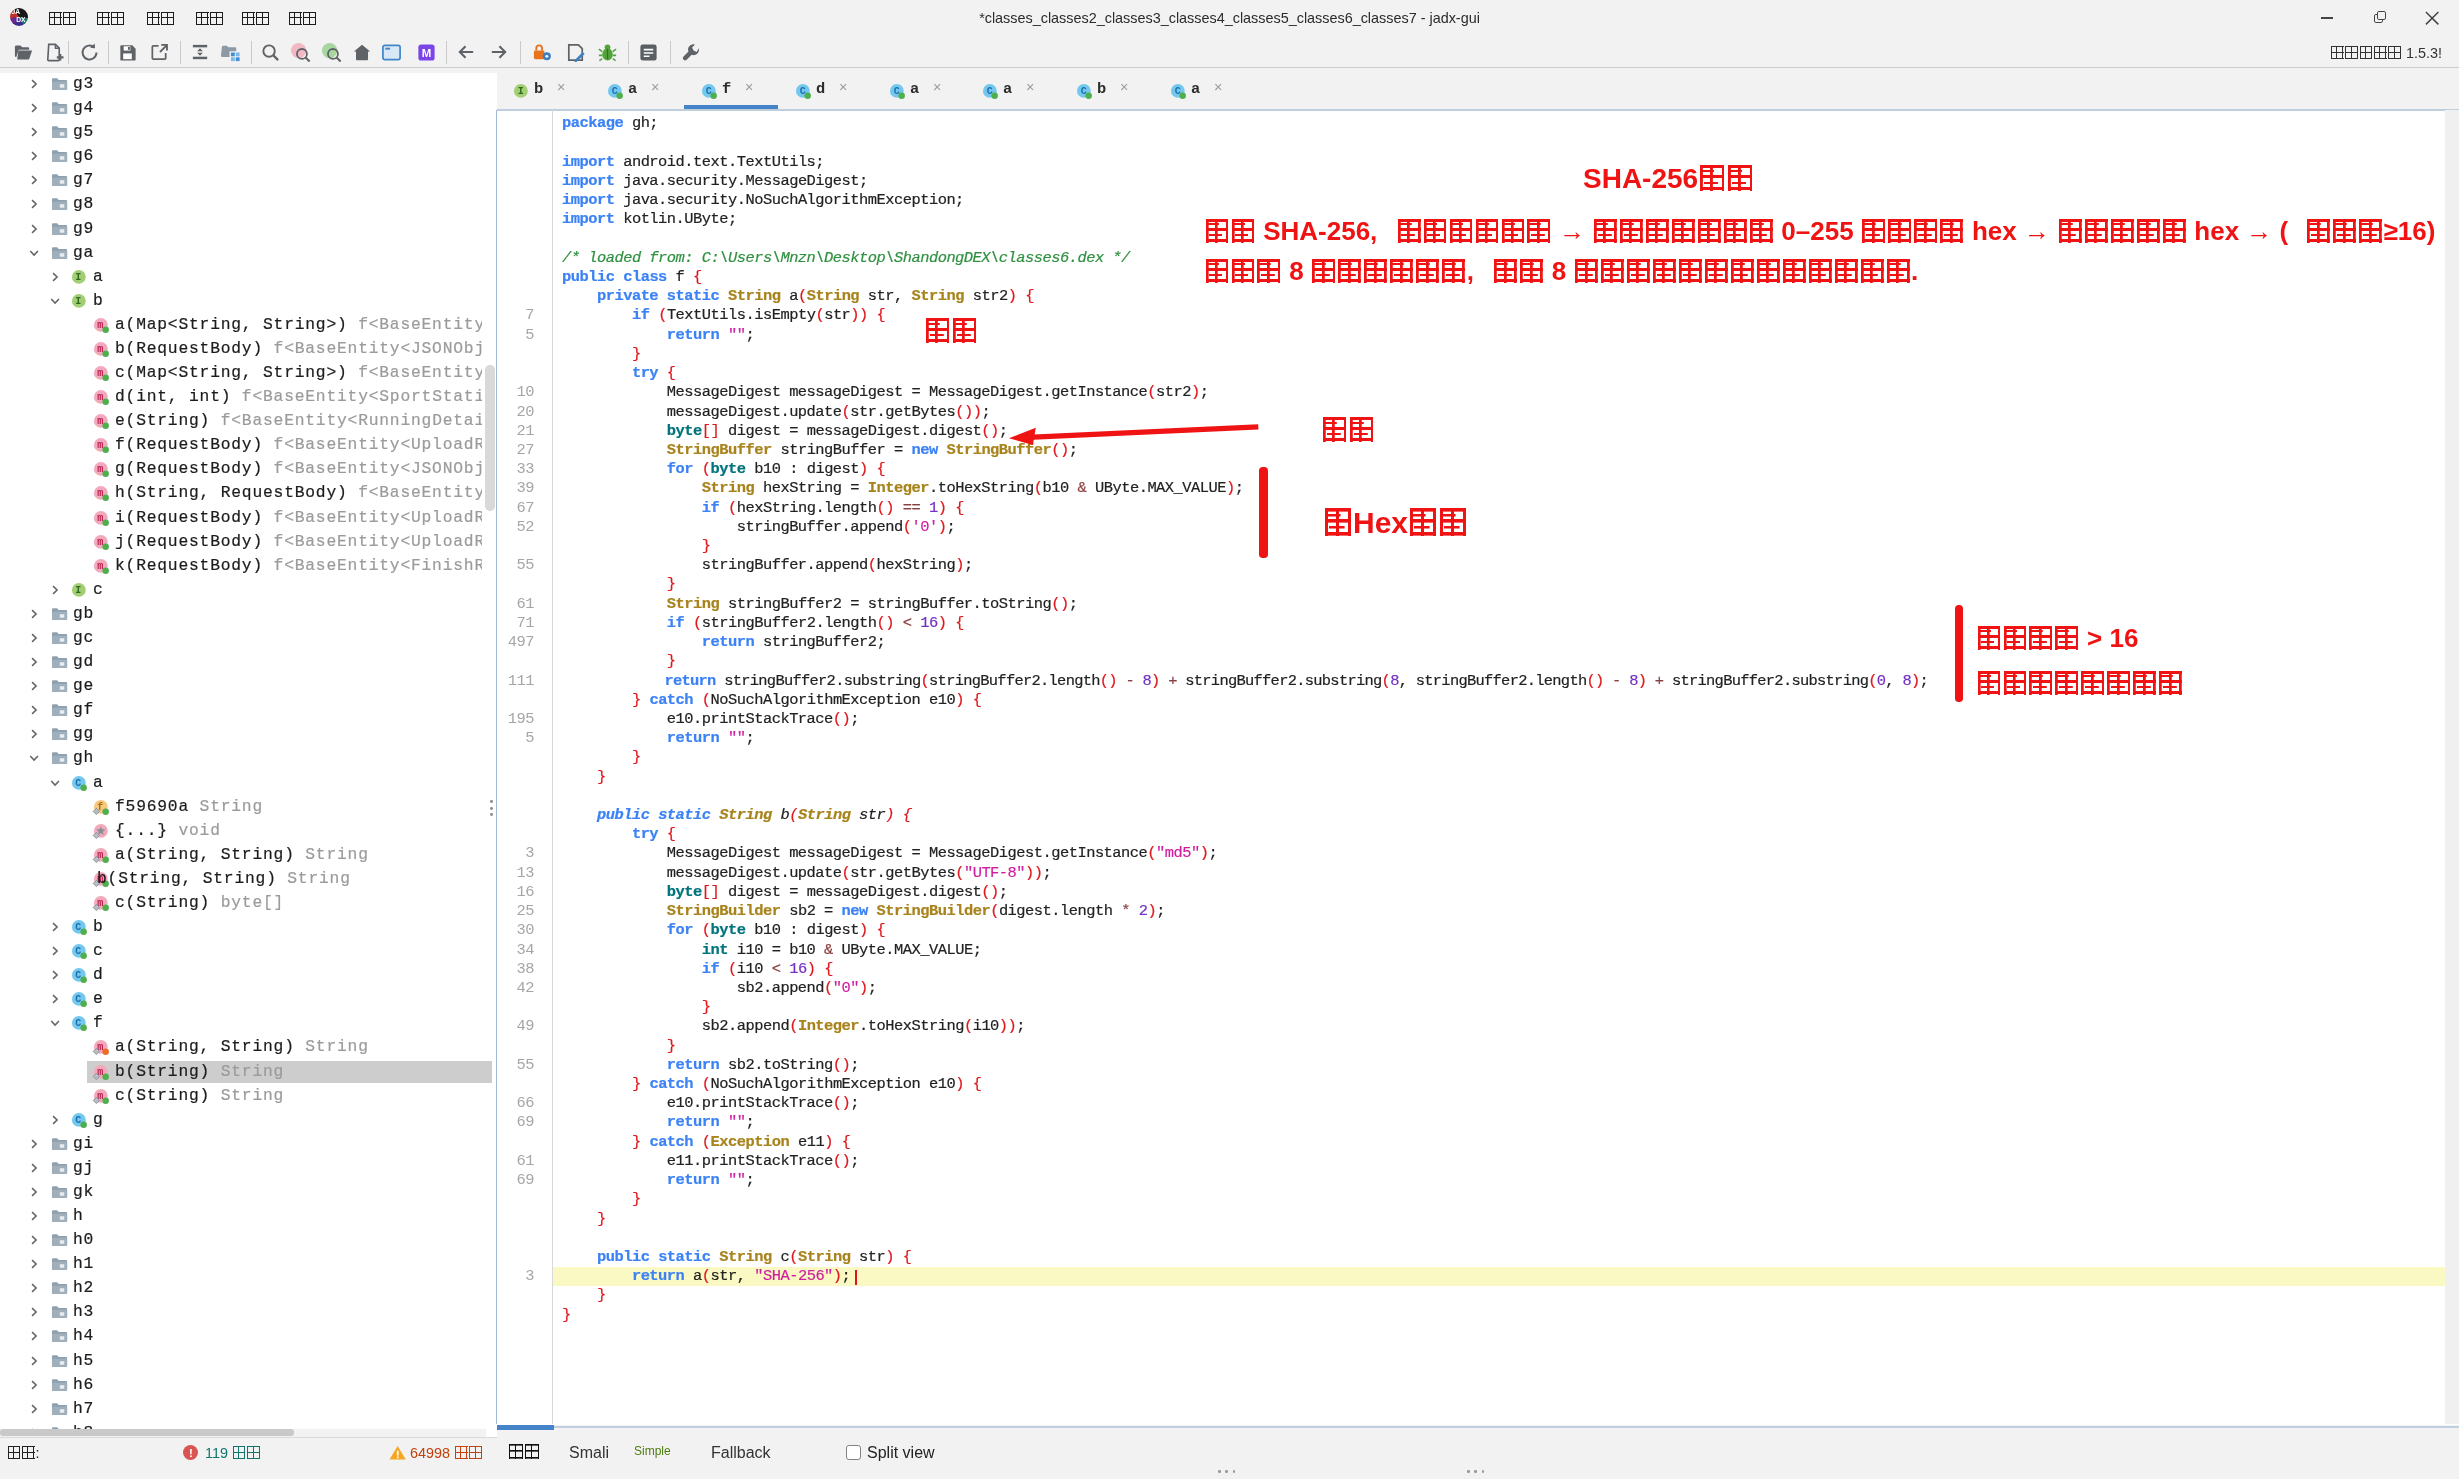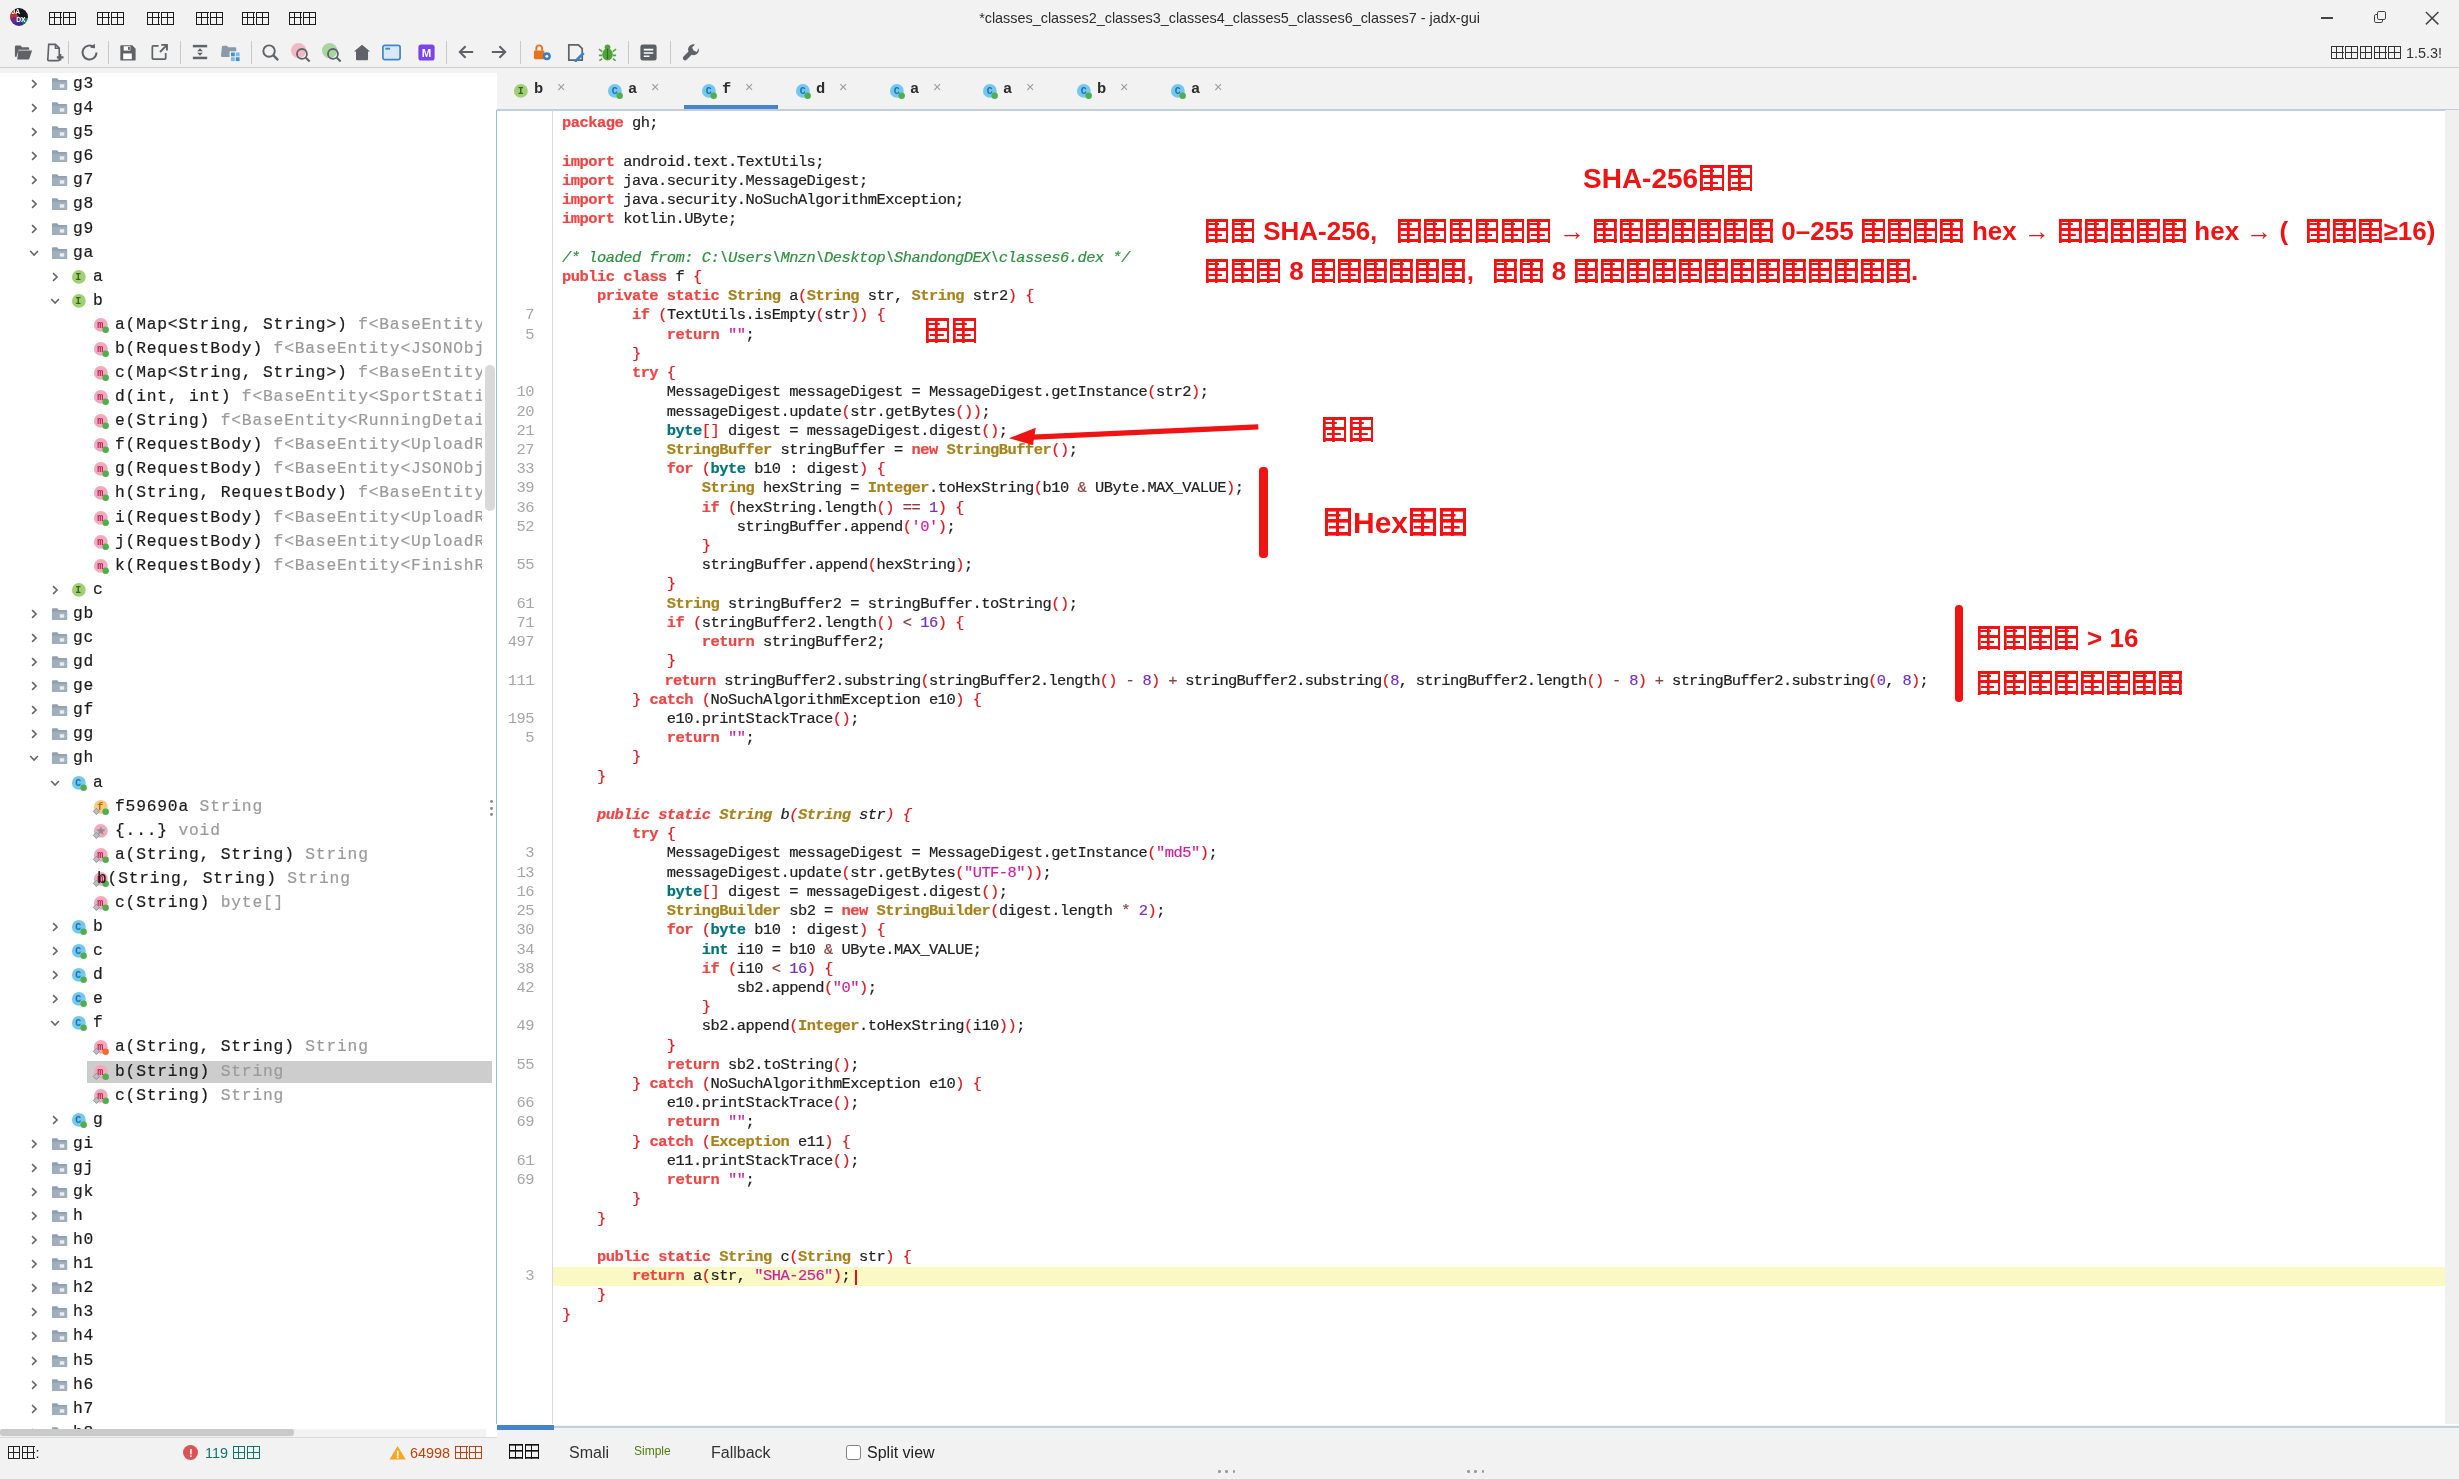--- a/index.html
+++ b/index.html
@@ -24,21 +24,21 @@
 .chrome { position:absolute; left:0; top:0; width:2459px; height:73px; background:#f2f2f2; }
 .menu { position:absolute; top:10.6px; font-size:14.4px; color:#1d1d1d; }
 .trow { position:absolute; left:0; width:482px; height:24px; line-height:24px;
   font-family:"Liberation Mono",monospace; font-size:16.3px; letter-spacing:0.8px; color:#1c1c1c;
   white-space:pre; overflow:hidden; -webkit-text-stroke:0.2px; }
 .g { color:#9b9b9b; }
 .gn { position:absolute; width:37px; height:19px; text-align:right;
   font-family:"Liberation Mono",monospace; font-size:15.4px; letter-spacing:-0.5px; color:#a6a6a6; line-height:19px; }
 .cl { position:absolute; left:562px; height:19px; white-space:pre;
   font-family:"Liberation Mono",monospace; font-size:15.4px; letter-spacing:-0.5px; color:#222; line-height:19px; -webkit-text-stroke:0.2px; }
-.cl .k { color:#ef4444; font-weight:bold; }
+.cl .k { color:#3b82f6; font-weight:bold; }
 .cl .p { color:#00747c; font-weight:bold; }
 .cl .t { color:#a8831c; font-weight:bold; }
 .cl .s { color:#cf1fa0; }
 .cl .n { color:#7332c4; }
 .cl .c { color:#2f9140; font-style:italic; }
 .cl .r { color:#e0191e; }
 .cl .o { color:#8b4040; }
 .red { position:absolute; color:#ef1313; font-weight:bold; font-size:27px; white-space:pre; }
 </style></head><body>
 
@@ -618,21 +618,21 @@
 <div style="position:absolute;left:553px;top:1267px;width:1892px;height:19px;background:#fbf9c3"></div>
 <div style="position:absolute;left:497px;top:0px;width:37px">
     <div class="gn" style="top:306px">7</div>
 <div class="gn" style="top:326px">5</div>
 <div class="gn" style="top:383px">10</div>
 <div class="gn" style="top:403px">20</div>
 <div class="gn" style="top:422px">21</div>
 <div class="gn" style="top:441px">27</div>
 <div class="gn" style="top:460px">33</div>
 <div class="gn" style="top:479px">39</div>
-<div class="gn" style="top:499px">36</div>
+<div class="gn" style="top:499px">67</div>
 <div class="gn" style="top:518px">52</div>
 <div class="gn" style="top:556px">55</div>
 <div class="gn" style="top:595px">61</div>
 <div class="gn" style="top:614px">71</div>
 <div class="gn" style="top:633px">497</div>
 <div class="gn" style="top:672px">111</div>
 <div class="gn" style="top:710px">195</div>
 <div class="gn" style="top:729px">5</div>
 <div class="gn" style="top:844px">3</div>
 <div class="gn" style="top:864px">13</div>

